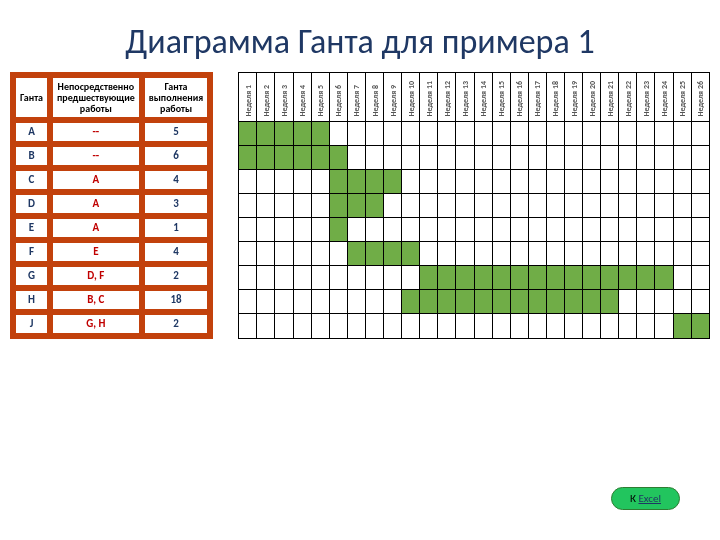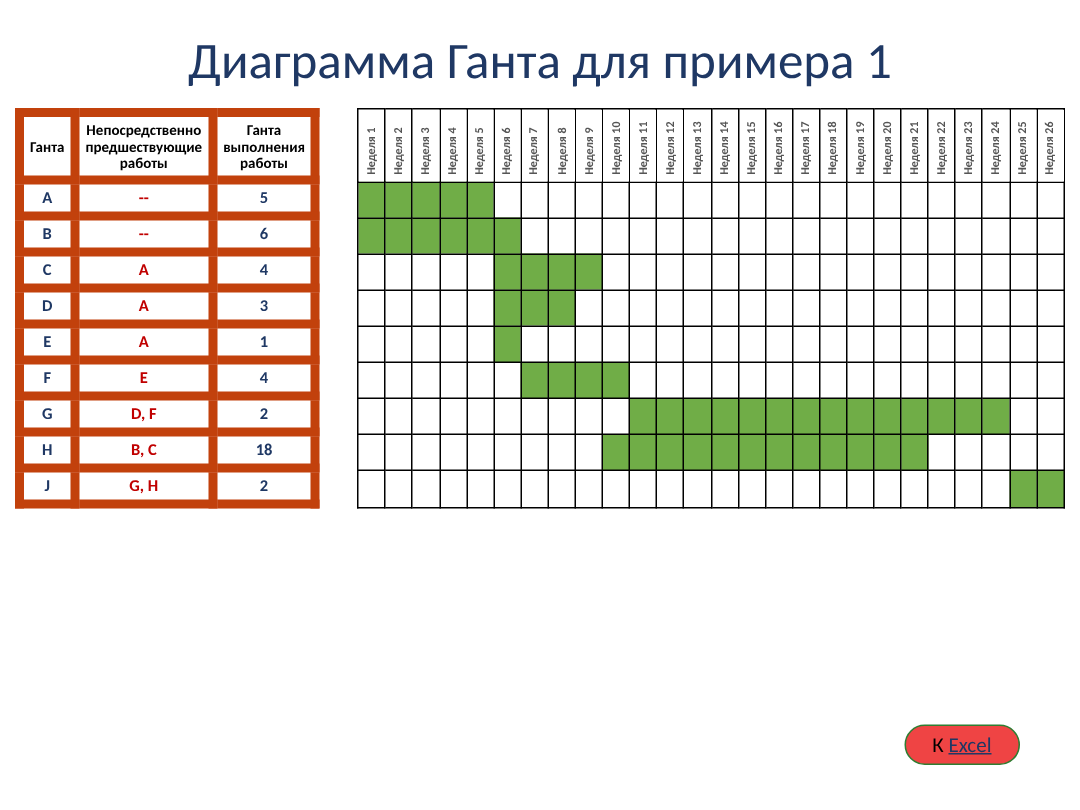--- a/index.html
+++ b/index.html
@@ -13,21 +13,21 @@
   .info td.task{color:#1f3864;font-weight:700}
   .info td.pred{color:#c00000;font-weight:700}
   .info td.dur{color:#1f3864;font-weight:700}
   
   .gantt{border-collapse:collapse;margin-left:25px;font-size:7px}
   .gantt th{border:1px solid #000;width:19px;height:48px;padding:0;position:relative;background:#fff;vertical-align:bottom}
   .gantt th div.vt{writing-mode:vertical-rl;transform:rotate(180deg);display:inline-block;font-size:8px;color:#555;padding:2px 0}
   .gantt td{border:1px solid #000;width:19px;height:16px;padding:0}
   .gantt td.f{background:#70ad47}
   
-  .excelbtn{position:absolute;right:40px;bottom:30px;border:1.5px solid #2e7d32;background:#ef4444;border-radius:16px;padding:4px 18px;font-size:14px;color:#000}
+  .excelbtn{position:absolute;right:40px;bottom:30px;border:1.5px solid #2e7d32;background:#22c55e;border-radius:16px;padding:4px 18px;font-size:11px;color:#000}
   .excelbtn a{color:#1f3864;text-decoration:underline}
 </style>
 </head>
 <body>
 
 <div class="title">Диаграмма Ганта для примера 1</div>
 
 <div class="chartwrap">
   <table class="info">
     <thead>

